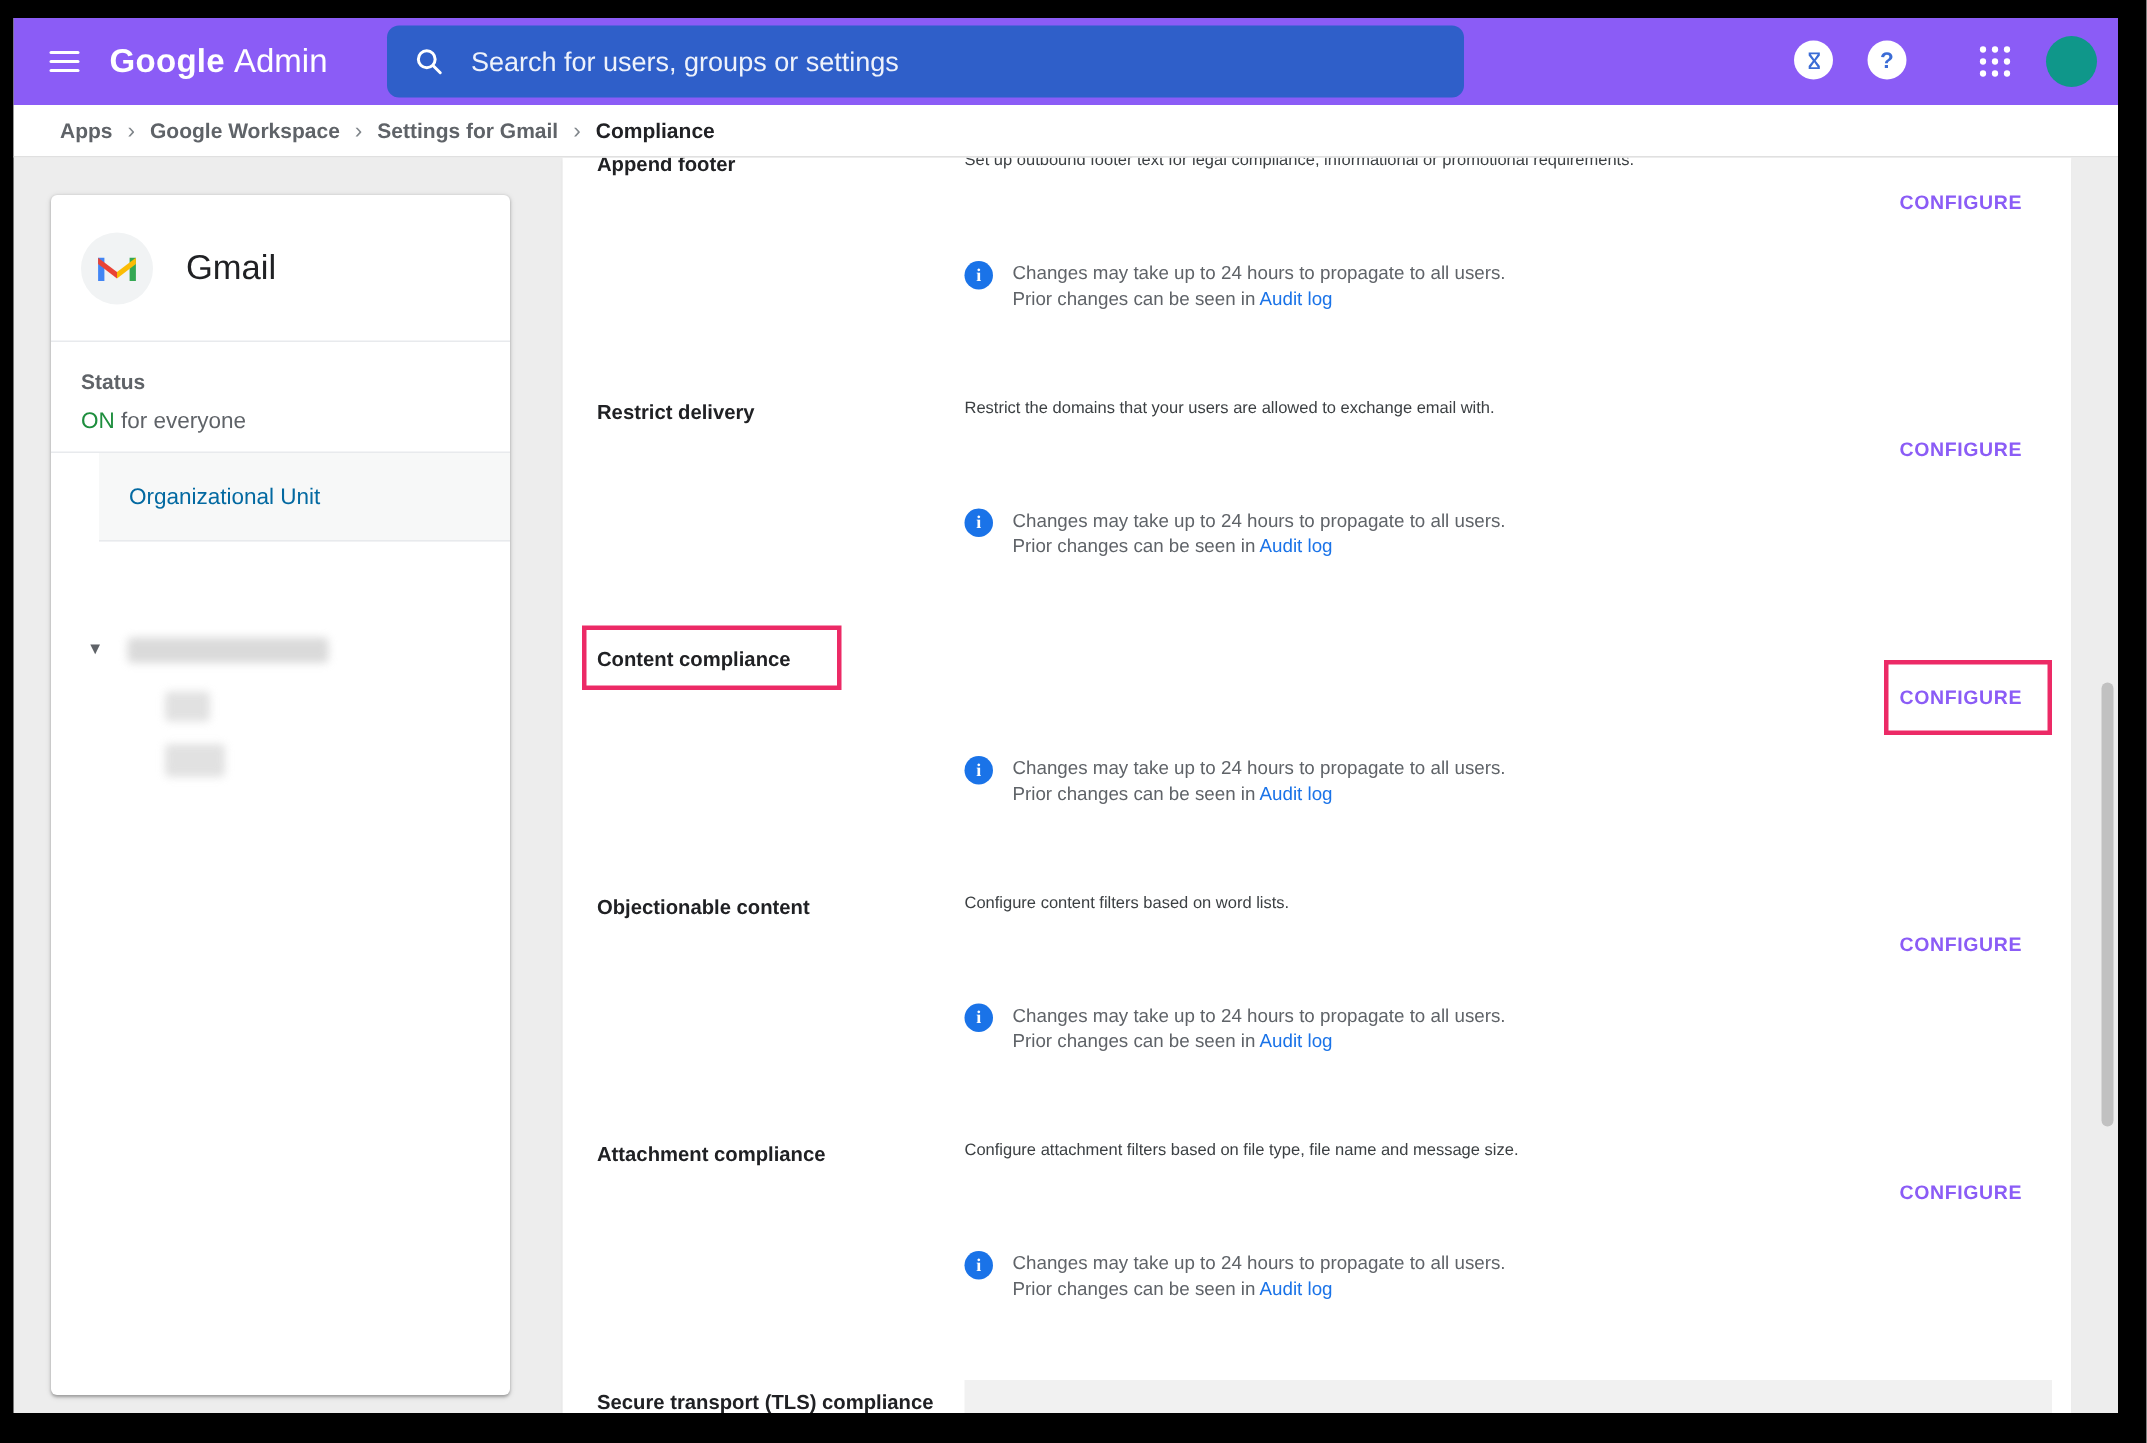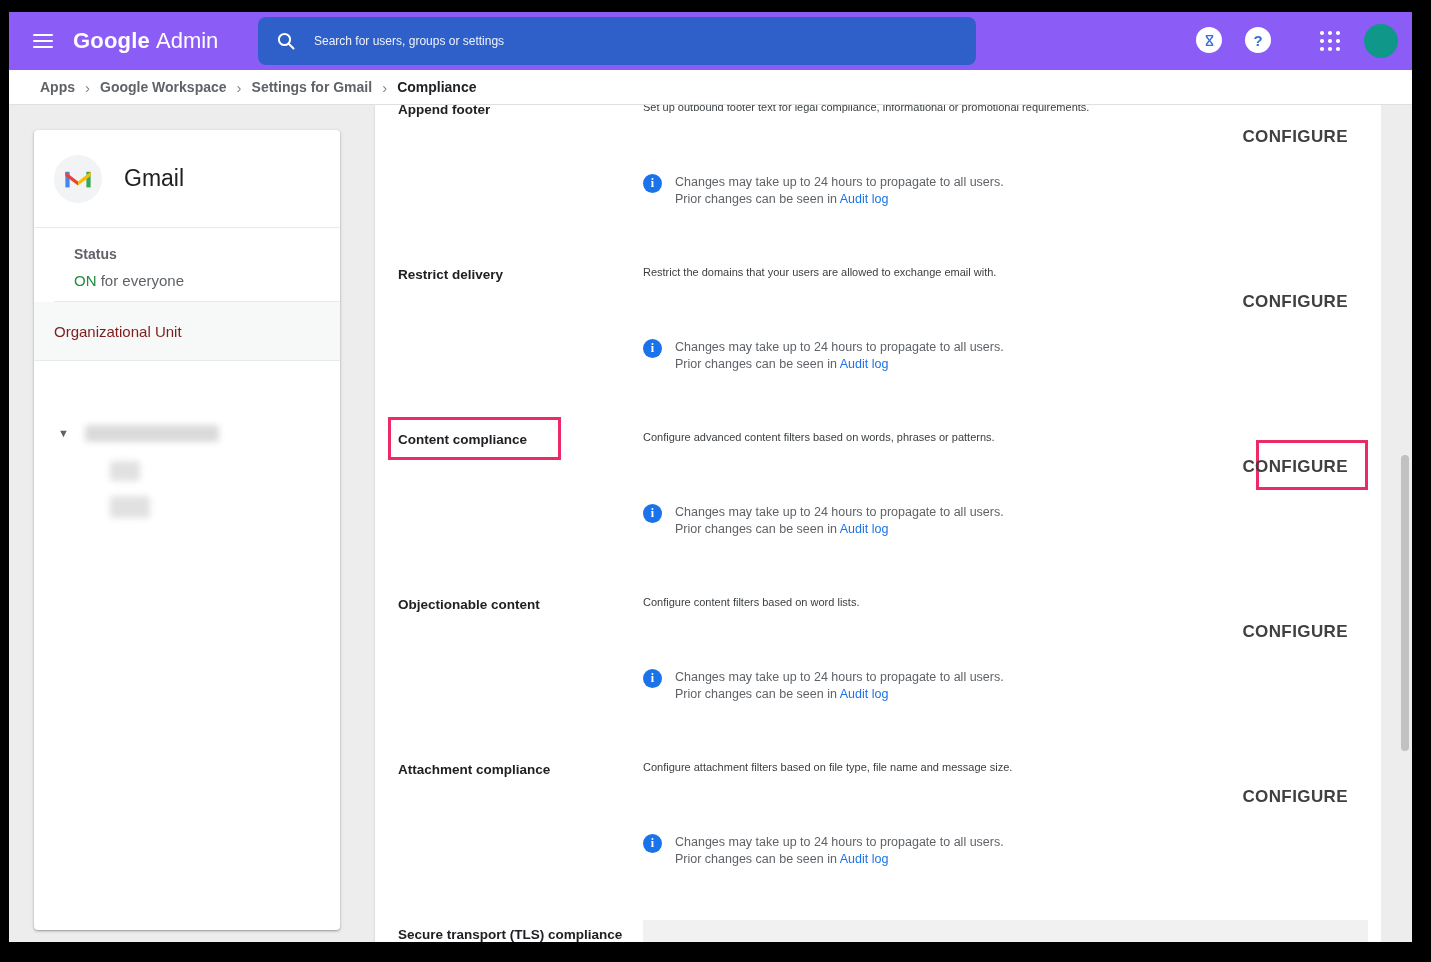--- a/index.html
+++ b/index.html
@@ -13,21 +13,21 @@
 
   
   .appbar { height:58px; background:#8b5cf6; position:relative; display:flex; align-items:center; }
   .hamburger { margin-left:24px; width:20px; height:14px; display:flex; flex-direction:column; justify-content:space-between; cursor:pointer; }
   .hamburger span { display:block; height:2px; background:#fff; border-radius:1px; }
   .brand { margin-left:20px; color:#fff; font-size:22px; white-space:nowrap; }
   .brand .b1 { font-weight:700; letter-spacing:.2px; }
   .brand .b2 { font-weight:400; margin-left:6px; }
   .searchbox { position:absolute; left:249px; top:5px; width:718px; height:48px; background:#2f5fc9; border-radius:8px; display:flex; align-items:center; padding:0 18px; }
   .searchbox svg { flex:none; }
-  .searchbox input { background:transparent; border:none; outline:none; color:#fff; font-size:12px; margin-left:16px; width:100%; }
+  .searchbox input { background:transparent; border:none; outline:none; color:#fff; font-size:18px; margin-left:16px; width:100%; }
   .searchbox input::placeholder { color:rgba(255,255,255,.92); }
   .icon-circle { position:absolute; top:15px; width:26px; height:26px; border-radius:50%; background:#fff; display:flex; align-items:center; justify-content:center; cursor:pointer; }
   .ic-tasks { left:1187px; }
   .ic-help  { left:1236px; color:#3b6cd6; font-weight:700; font-size:15px; }
   .ic-grid  { position:absolute; left:1309px; top:17px; width:24px; height:24px; cursor:pointer; }
   .avatar   { position:absolute; left:1355px; top:12px; width:34px; height:34px; border-radius:50%; background:#0f978a; cursor:pointer; }
 
   
   .breadcrumb { height:35px; background:#fff; border-bottom:1px solid #e0e0e0; display:flex; align-items:center; padding-left:31px; font-size:14px; color:#5f6368; position:relative; z-index:3; }
   .breadcrumb .crumb { cursor:pointer;font-weight:bold; }
@@ -35,39 +35,39 @@
   .breadcrumb .current { color:#202124; }
 
   
   .content { display:flex; height:837px; position:relative; }
 
   .side { width:366px; flex:none; position:relative; }
   .card { position:absolute; left:25px; top:25px; width:306px; height:800px; background:#fff; border-radius:4px; box-shadow:0 1px 2px rgba(0,0,0,.28), 0 1px 4px rgba(0,0,0,.12); }
   .card-head { height:98px; display:flex; align-items:center; padding:0 20px; border-bottom:1px solid #e8eaed; }
   .logo-circle { width:48px; height:48px; border-radius:50%; background:#f1f3f4; display:flex; align-items:center; justify-content:center; flex:none; }
   .app-title { font-size:23px; color:#202124; margin-left:22px; }
-  .status-sec { padding:18px 20px 16px; height:74px; border-bottom:1px solid #e8eaed;margin-left:20px; }
+  .status-sec { padding:18px 20px 16px; height:74px; border-bottom:1px solid #e8eaed; }
   .status-label { font-size:14px; font-weight:700; color:#5f6368; }
   .status-value { margin-top:10px; font-size:15px; color:#5f6368; }
   .status-on { color:#1e8e3e; }
-  .ou-band { height:59px; background:#f7f8f8; border-bottom:1px solid #e8eaed; display:flex; align-items:center; padding-left:20px; font-size:15px; color:#7f1d1d; cursor:pointer; }
+  .ou-band { height:59px; background:#f7f8f8; border-bottom:1px solid #e8eaed; display:flex; align-items:center; padding-left:20px; font-size:15px; color:#0369a1; cursor:pointer;margin-left:32px; }
   .ou-search { display:block; margin:24px 0 0 23px; width:279px; border:none; border-bottom:1px solid #c8cbc9; font-size:16px; color:#3c4043; padding:0 0 7px; outline:none; background:transparent; }
   .ou-search::placeholder { color:#9aa0a6; }
   .expander { position:absolute; left:24px; top:297px; font-size:11px; color:#5f6368; cursor:pointer; }
   .redact { position:absolute; background:#c4c4c4; border-radius:3px; filter:blur(3px); opacity:.62; }
   .redact.r1 { left:51px; top:295px; width:134px; height:17px; }
   .redact.r2 { left:76px; top:331px; width:30px;  height:20px; background:#cfcfcf; }
   .redact.r3 { left:76px; top:366px; width:40px;  height:22px; background:#cfcfcf; }
 
   .main-panel { width:1006px; flex:none; background:#fff; position:relative; overflow:hidden; box-shadow:0 1px 2px rgba(0,0,0,.18); }
   .row { position:relative; height:165px; }
   .row:first-child { margin-top:-4px; }
   .rt { position:absolute; left:23px; top:0; width:238px; margin:0; font-size:13.5px; font-weight:700; color:#202124; line-height:17px; }
   .rd { position:absolute; left:268px; top:0; right:60px; margin:0; font-size:11px; color:#3c4043; }
-  .cfg { position:absolute; top:26px; right:33px; font-size:17px; font-weight:700; letter-spacing:.4px; color:#404040; cursor:pointer; text-decoration:none; }
+  .cfg { position:absolute; top:26px; right:33px; font-size:13px; font-weight:700; letter-spacing:.4px; color:#8b5cf6; cursor:pointer; text-decoration:none; }
   .info { position:absolute; left:268px; top:73px; display:flex; }
   .ii { width:19px; height:19px; border-radius:50%; background:#1a73e8; color:#fff; font-size:12px; font-weight:700; font-family:"Liberation Serif", serif; display:flex; align-items:center; justify-content:center; flex:none; }
   .it { margin-left:13px; font-size:12.5px; color:#5f6368; line-height:17px; }
   .al { color:#1a73e8; text-decoration:none; cursor:pointer; }
   .hl-title { position:absolute; left:13px; top:-14px; width:173px; height:43px; border:3px solid #ec2a66; pointer-events:none; }
   .hl-cfg { position:absolute; right:13px; top:9px; width:112px; height:50px; border:3px solid #ec2a66; pointer-events:none; }
   .tls-gray { position:absolute; left:268px; top:-6px; right:13px; height:90px; background:#f1f1f1; }
 
   .gutter { width:31px; flex:none; position:relative; background:#ededed; }
   .thumb { position:absolute; right:3px; top:350px; width:8px; height:296px; background:#c1c1c1; border-radius:4px; cursor:pointer; }
@@ -185,21 +185,20 @@
             <span>Changes may take up to 24 hours to propagate to all users.</span><br>
             <span>Prior changes can be seen in </span><a class="al">Audit log</a>
           </span>
         </div>
       </section>
 
       <section class="row">
         <div class="hl-title"></div>
         <div class="hl-cfg"></div>
         <h3 class="rt">Content compliance</h3>
-        <p class="rd">Configure advanced content filters based on words, phrases or patterns.</p>
         <a class="cfg">CONFIGURE</a>
         <div class="info">
           <span class="ii">i</span>
           <span class="it">
             <span>Changes may take up to 24 hours to propagate to all users.</span><br>
             <span>Prior changes can be seen in </span><a class="al">Audit log</a>
           </span>
         </div>
       </section>
 

